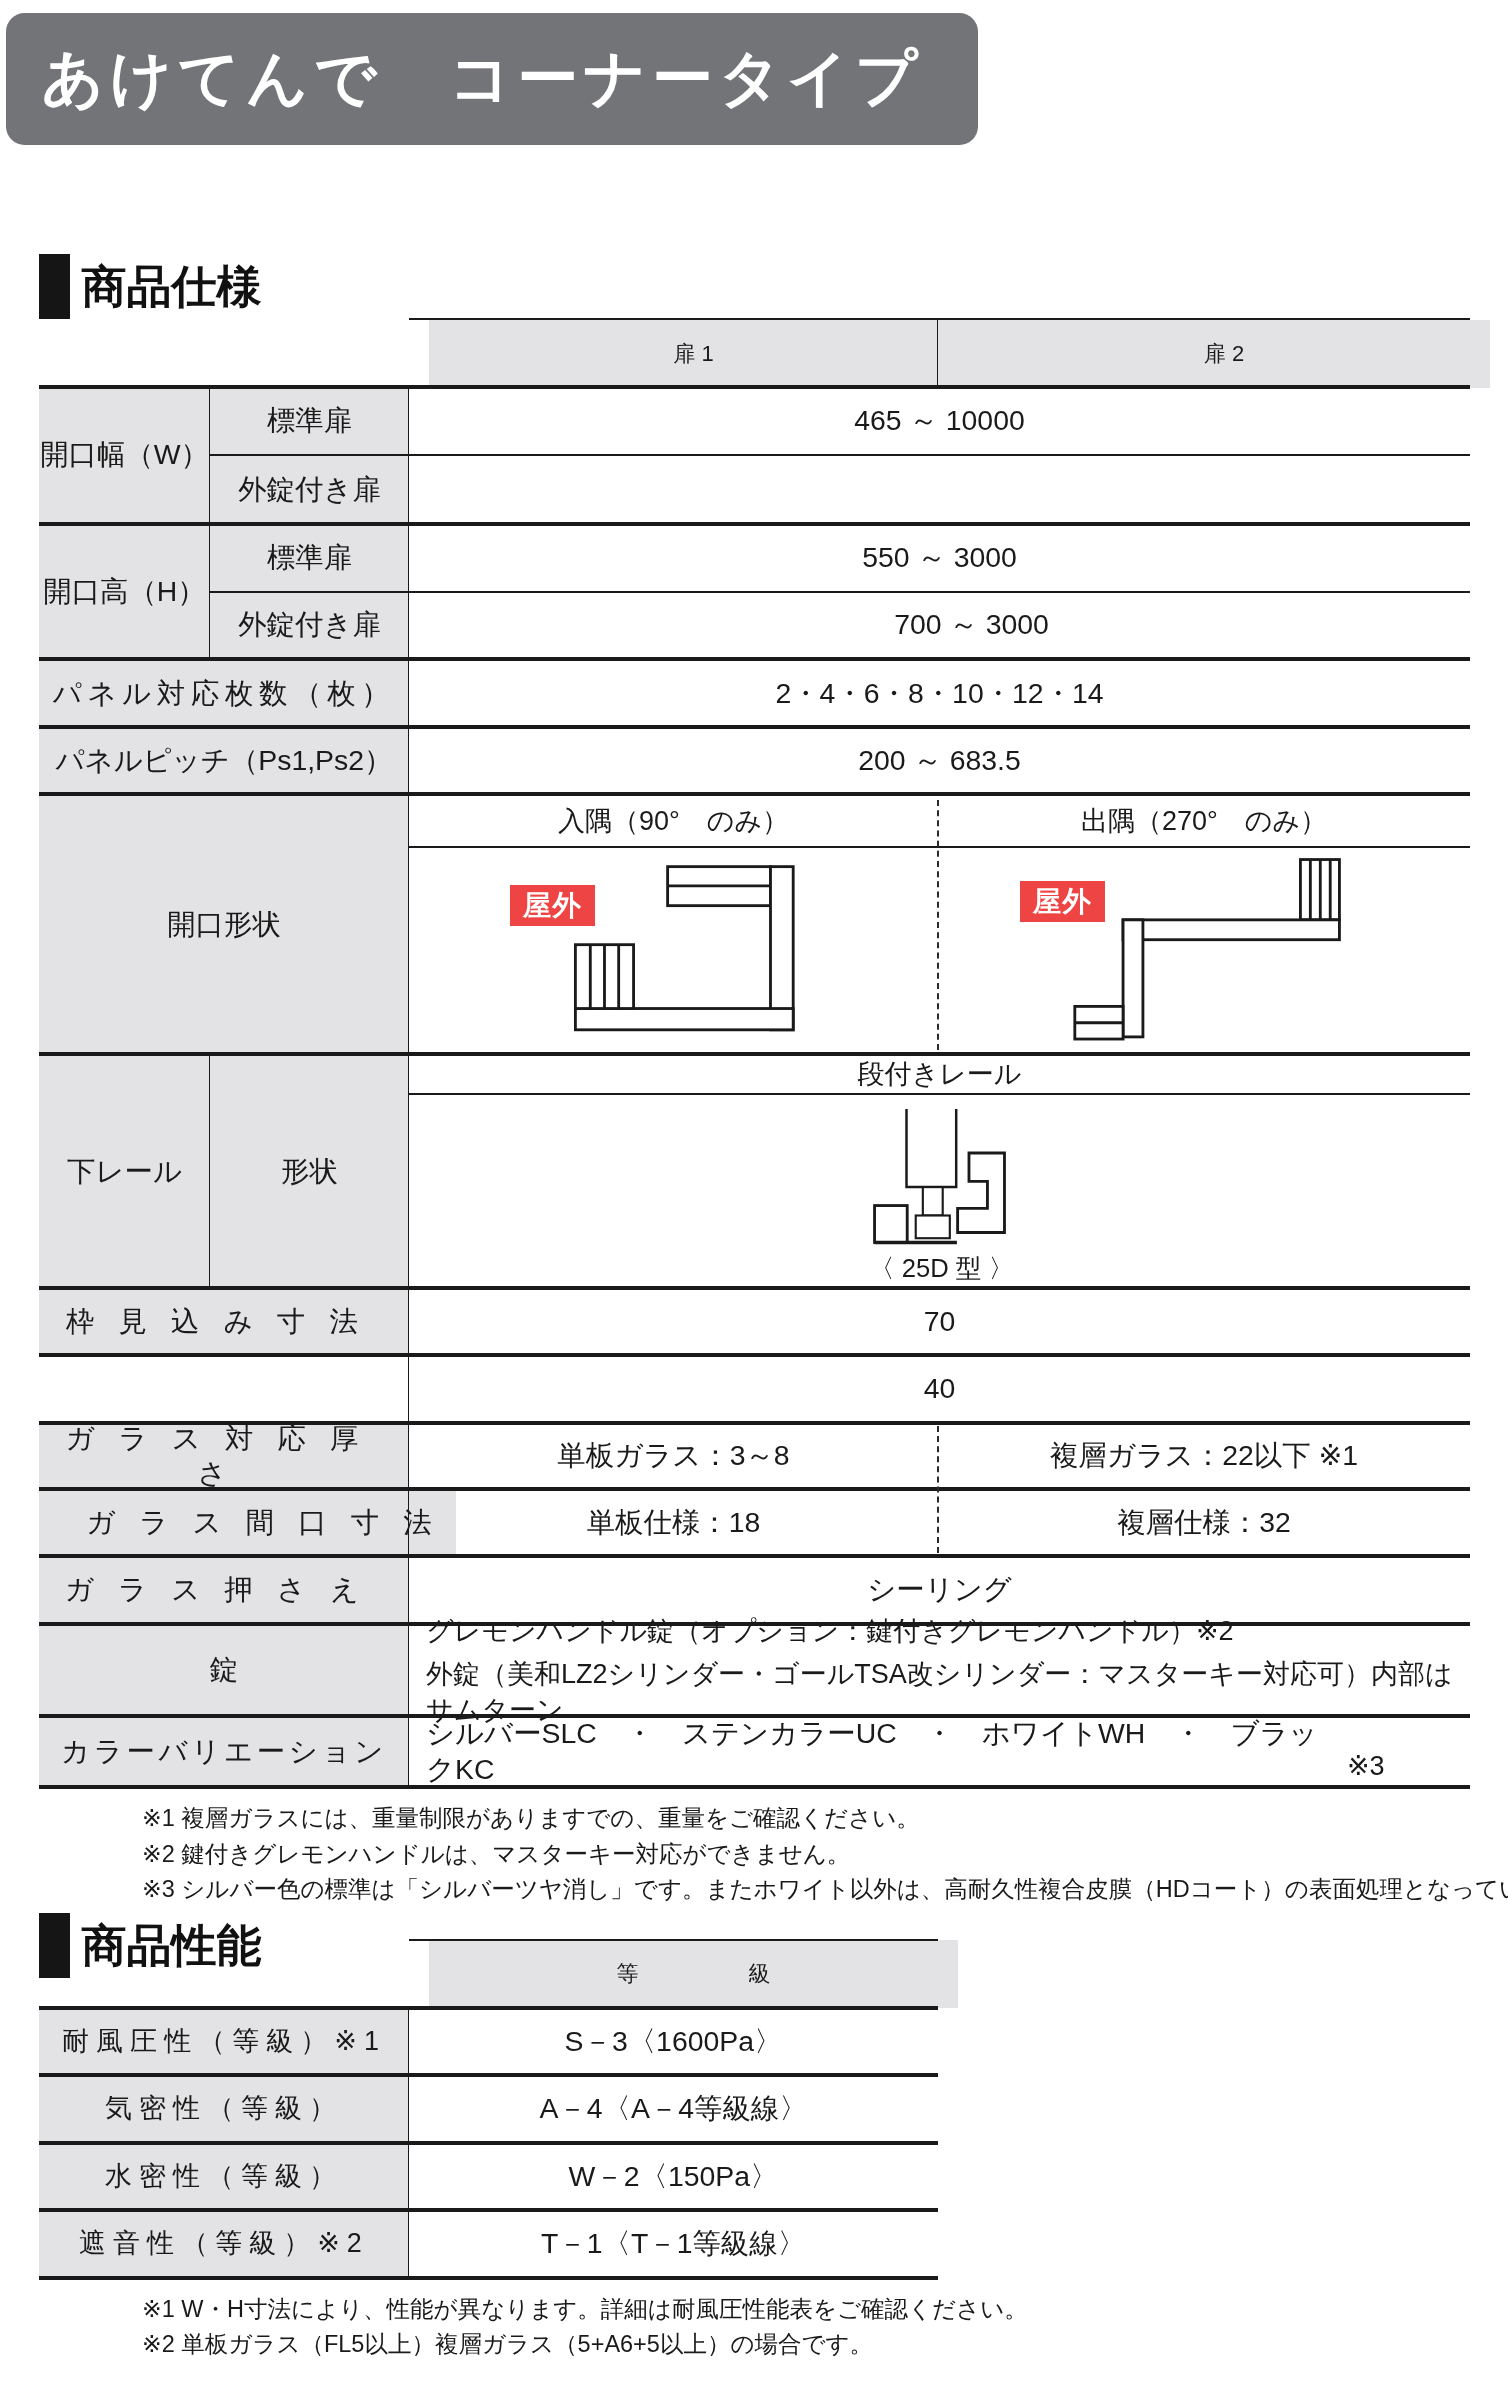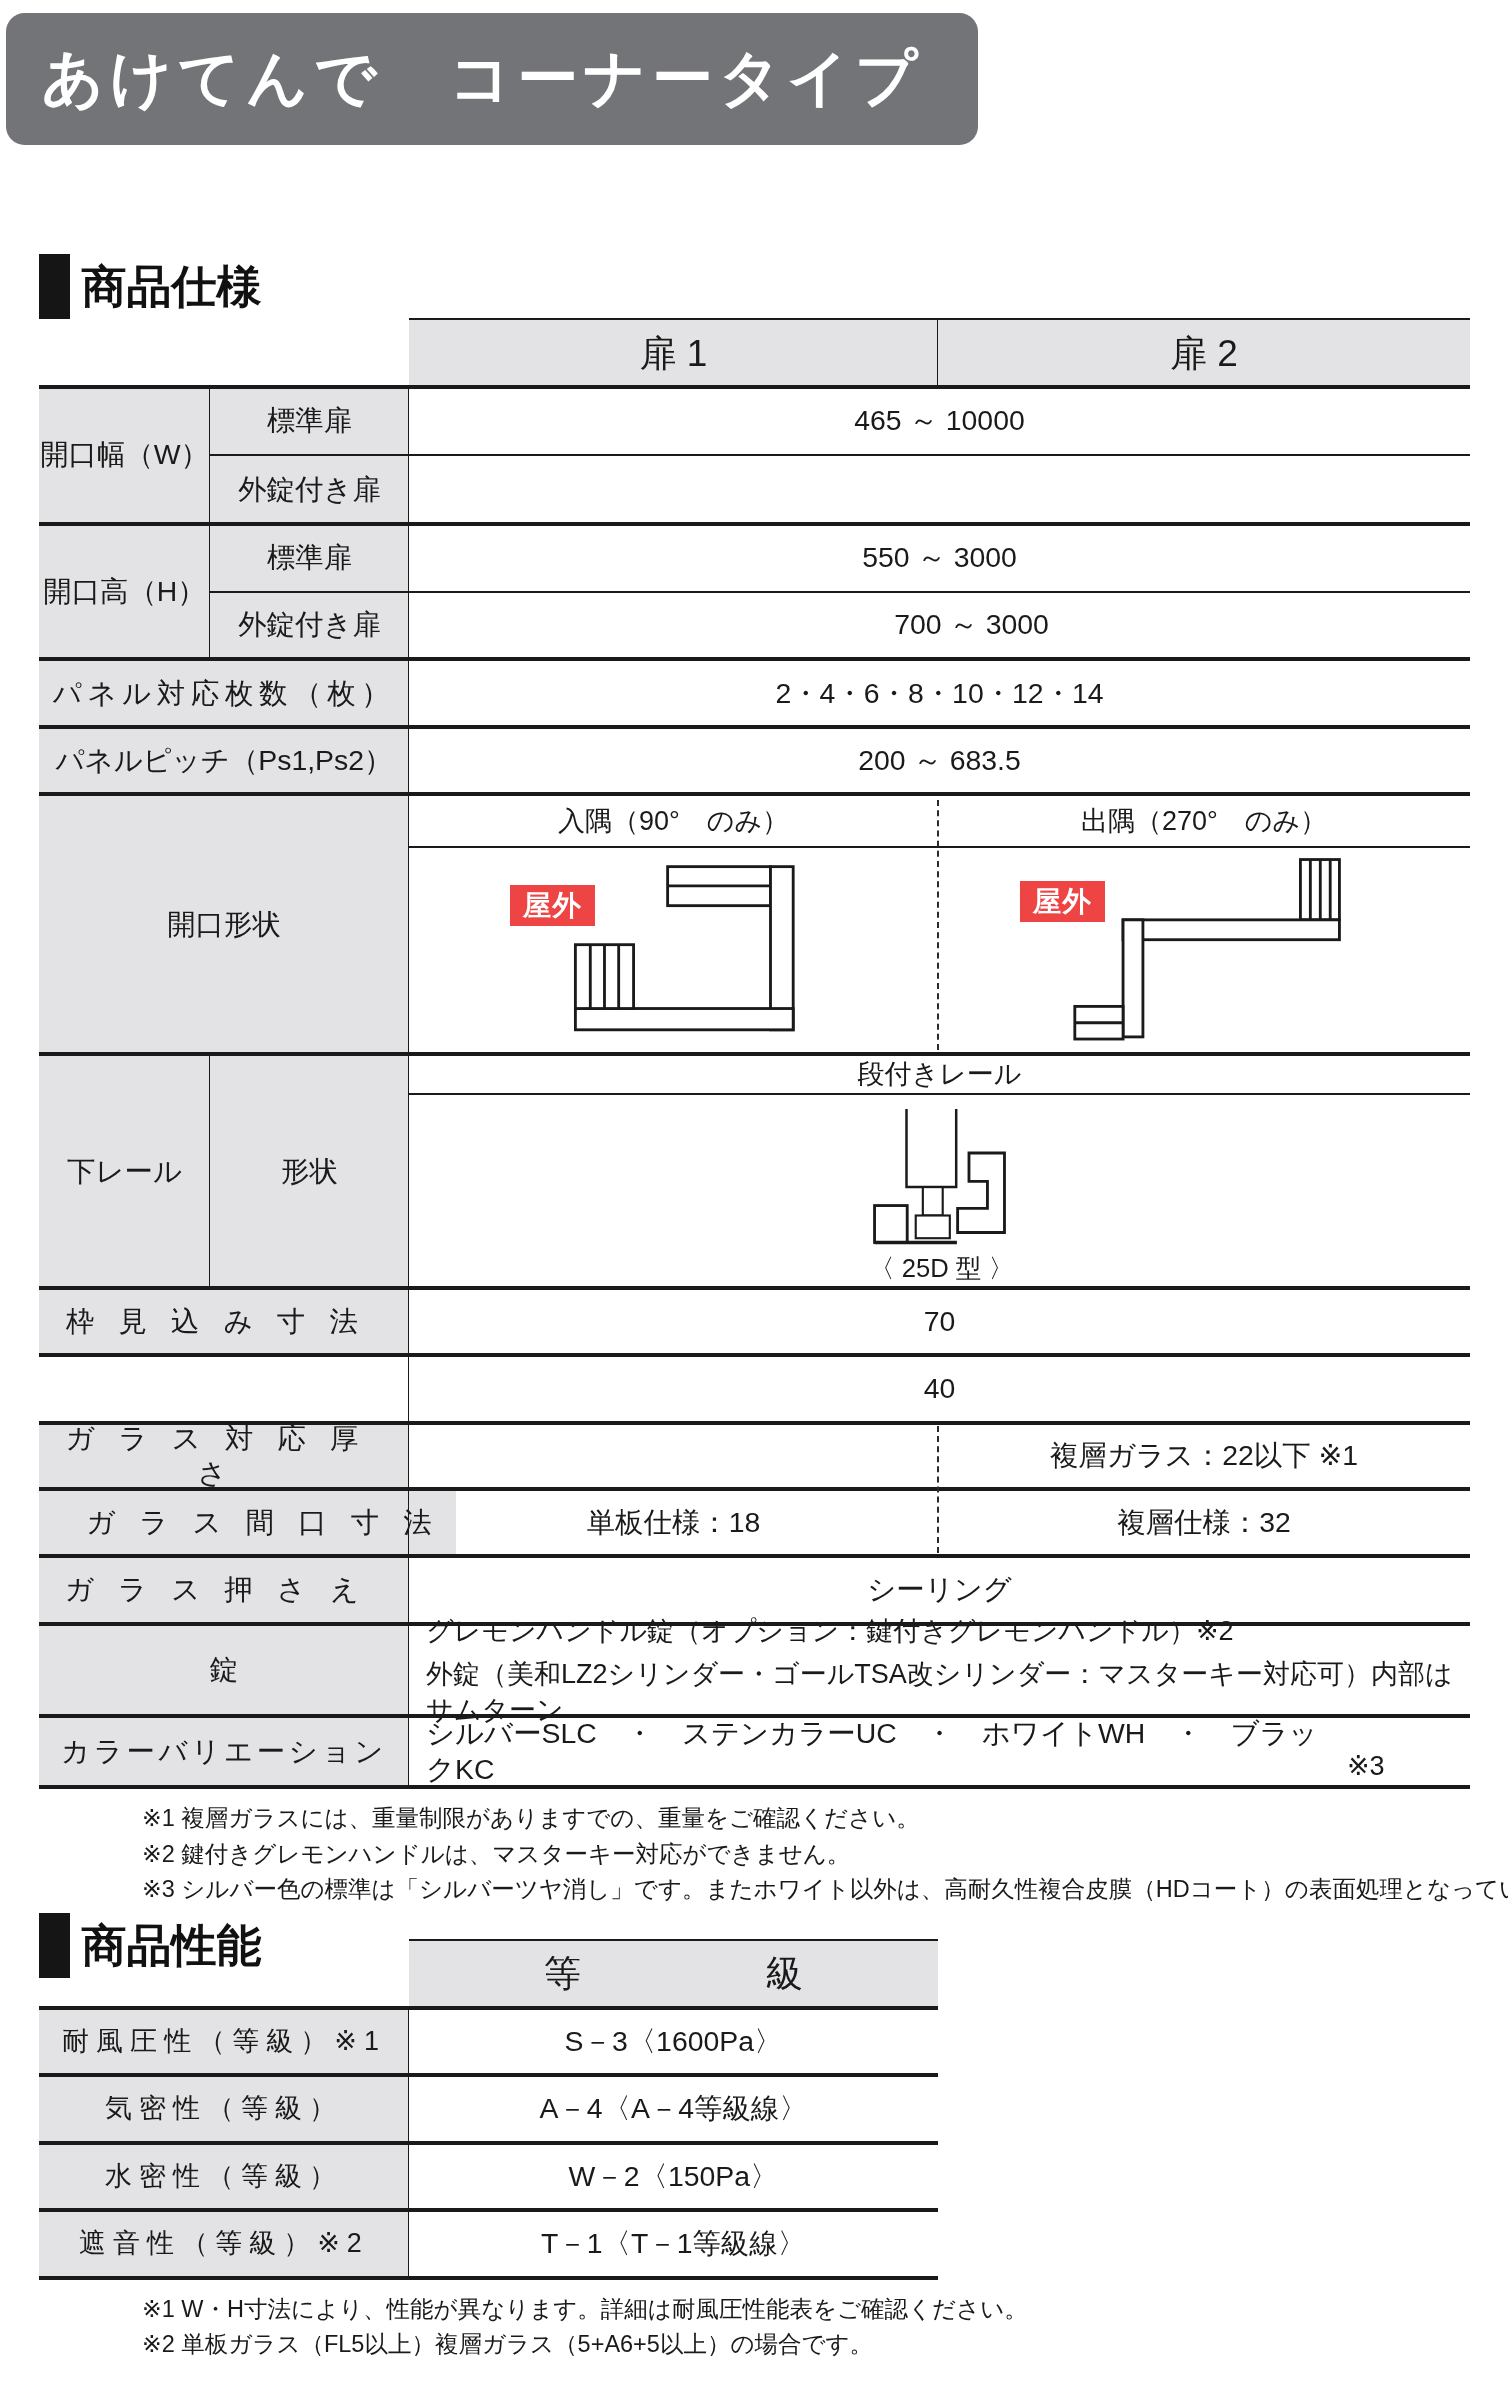--- a/index.html
+++ b/index.html
@@ -13,21 +13,21 @@
   .hl{position:absolute;background:#1a1a1a;height:3.6px;}
   .hl.thin{height:2.1px;}
   .vl{position:absolute;background:#1a1a1a;width:1.4px;}
   .vdash{position:absolute;width:0;border-left:2.1px dashed #2a2a2a;}
   .titlebar{position:absolute;left:5.7px;top:12.8px;width:972px;height:132px;background:#737477;
             border-radius:18.5px;display:flex;align-items:center;padding-left:36px;box-sizing:border-box;
             color:#ffffff;font-size:61px;font-weight:700;letter-spacing:5.7px;}
   .sec-heading{position:absolute;display:flex;align-items:center;gap:11.4px;
                font-size:45px;font-weight:700;color:#111;}
   .sq{width:31px;height:65px;background:#151515;flex:0 0 auto;}
-  .hdr{font-size:37px;}
+  .hdr{font-size:22px;margin-left:20px;}
   .ls-wide{letter-spacing:0.85em;}
   .ls-med{letter-spacing:0.2em;}
   .ls-sm{letter-spacing:0.13em;}
   .ls-perf{letter-spacing:0.26em;}
   .outdoor{position:absolute;background:#ef4444;color:#fff;display:flex;align-items:center;
            justify-content:center;font-size:28.4px;font-weight:700;letter-spacing:1.4px;}
   .fn{position:absolute;font-size:23.5px;font-weight:500;color:#1a1a1a;white-space:nowrap;}
   svg{display:block;}
 </style>
 </head>
@@ -116,20 +116,21 @@
     </svg>
   </div>
   <div class="c" style="left:746px;top:1252px;width:391px;height:34px;font-size:25.6px;">〈 25D 型 〉</div>
 
   <div class="c gray ls-wide" style="left:39px;top:1288px;width:370px;height:67px;">枠見込み寸法</div>
   <div class="c" style="left:409px;top:1288px;width:1061px;height:67px;">70</div>
 
   <div class="c" style="left:409px;top:1355px;width:1061px;height:68px;">40</div>
 
   <div class="c gray ls-wide" style="left:39px;top:1423px;width:370px;height:66px;">ガラス対応厚さ</div>
+  <div class="c" style="left:409px;top:1423px;width:529px;height:66px;">単板ガラス：3～8</div>
   <div class="c" style="left:938px;top:1423px;width:532px;height:66px;">複層ガラス：22以下 ※1</div>
 
   <div class="c gray ls-wide" style="left:39px;top:1489px;width:370px;height:68px;padding-left:47px;">ガラス間口寸法</div>
   <div class="c" style="left:409px;top:1489px;width:529px;height:68px;">単板仕様：18</div>
   <div class="c" style="left:938px;top:1489px;width:532px;height:68px;">複層仕様：32</div>
 
   <div class="c gray ls-wide" style="left:39px;top:1556px;width:370px;height:68px;">ガラス押さえ</div>
   <div class="c" style="left:409px;top:1556px;width:1061px;height:68px;">シーリング</div>
 
   <div class="c gray" style="left:39px;top:1624px;width:370px;height:92px;">錠</div>

